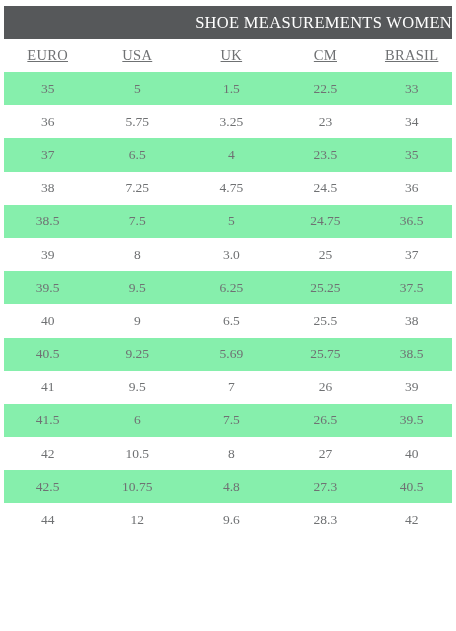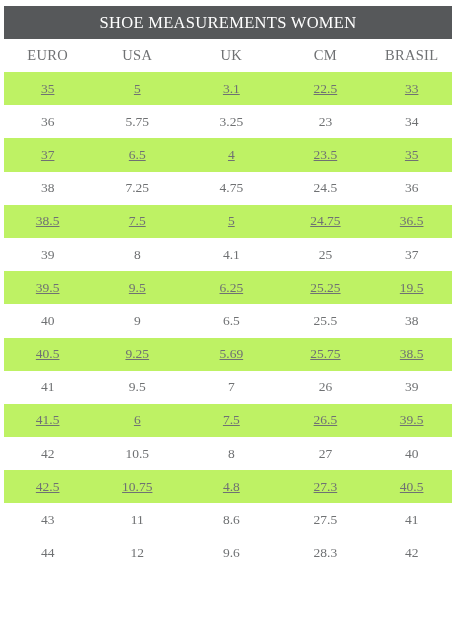--- a/index.html
+++ b/index.html
@@ -16,21 +16,21 @@
   #size-chart {
     width: 456px;
     height: 631px;
     box-sizing: border-box;
     padding: 6px 4px 0 4px;
     background: #ffffff;
   }
   .chart-title {
     background: #56585a;
     color: #ffffff;
-    text-align: center;
+    text-align: right;
     font-size: 16.5px;
     letter-spacing: 0.3px;
     height: 33px;
     line-height: 33px;
     white-space: nowrap;
     overflow: hidden;
   }
   table.size-table {
     width: 100%;
     border-collapse: collapse;
@@ -43,32 +43,32 @@
   table.size-table col.c4 { width: 18.0%; }
   table.size-table th {
     height: 33px;
     font-weight: normal;
     font-size: 14.5px;
     color: #6f7173;
     text-align: center;
     background: #ffffff;
     padding: 0;
     letter-spacing: 0.3px;
+    text-decoration: underline;
   }
   table.size-table td {
     height: 33.2px;
     font-size: 13.5px;
     color: #6f7173;
     text-align: center;
     padding: 0;
     background: #ffffff;
   }
   table.size-table tbody tr.stripe td {
-    background: #bef264;
-    text-decoration: underline;
+    background: #86efac;
   }
 </style>
 </head>
 <body>
 
 <div id="size-chart">
 
   <div class="chart-title">SHOE MEASUREMENTS WOMEN</div>
 
   <table class="size-table">
@@ -85,21 +85,21 @@
         <th>USA</th>
         <th>UK</th>
         <th>CM</th>
         <th>BRASIL</th>
       </tr>
     </thead>
     <tbody id="table-body">
         <tr class="stripe">
           <td>35</td>
           <td>5</td>
-          <td>3.1</td>
+          <td>1.5</td>
           <td>22.5</td>
           <td>33</td>
         </tr>
         <tr>
           <td>36</td>
           <td>5.75</td>
           <td>3.25</td>
           <td>23</td>
           <td>34</td>
         </tr>
@@ -120,30 +120,30 @@
         <tr class="stripe">
           <td>38.5</td>
           <td>7.5</td>
           <td>5</td>
           <td>24.75</td>
           <td>36.5</td>
         </tr>
         <tr>
           <td>39</td>
           <td>8</td>
-          <td>4.1</td>
+          <td>3.0</td>
           <td>25</td>
           <td>37</td>
         </tr>
         <tr class="stripe">
           <td>39.5</td>
           <td>9.5</td>
           <td>6.25</td>
           <td>25.25</td>
-          <td>19.5</td>
+          <td>37.5</td>
         </tr>
         <tr>
           <td>40</td>
           <td>9</td>
           <td>6.5</td>
           <td>25.5</td>
           <td>38</td>
         </tr>
         <tr class="stripe">
           <td>40.5</td>
@@ -174,27 +174,20 @@
           <td>40</td>
         </tr>
         <tr class="stripe">
           <td>42.5</td>
           <td>10.75</td>
           <td>4.8</td>
           <td>27.3</td>
           <td>40.5</td>
         </tr>
         <tr>
-          <td>43</td>
-          <td>11</td>
-          <td>8.6</td>
-          <td>27.5</td>
-          <td>41</td>
-        </tr>
-        <tr>
           <td>44</td>
           <td>12</td>
           <td>9.6</td>
           <td>28.3</td>
           <td>42</td>
         </tr>
       </tbody>
   </table>
 
 </div>

